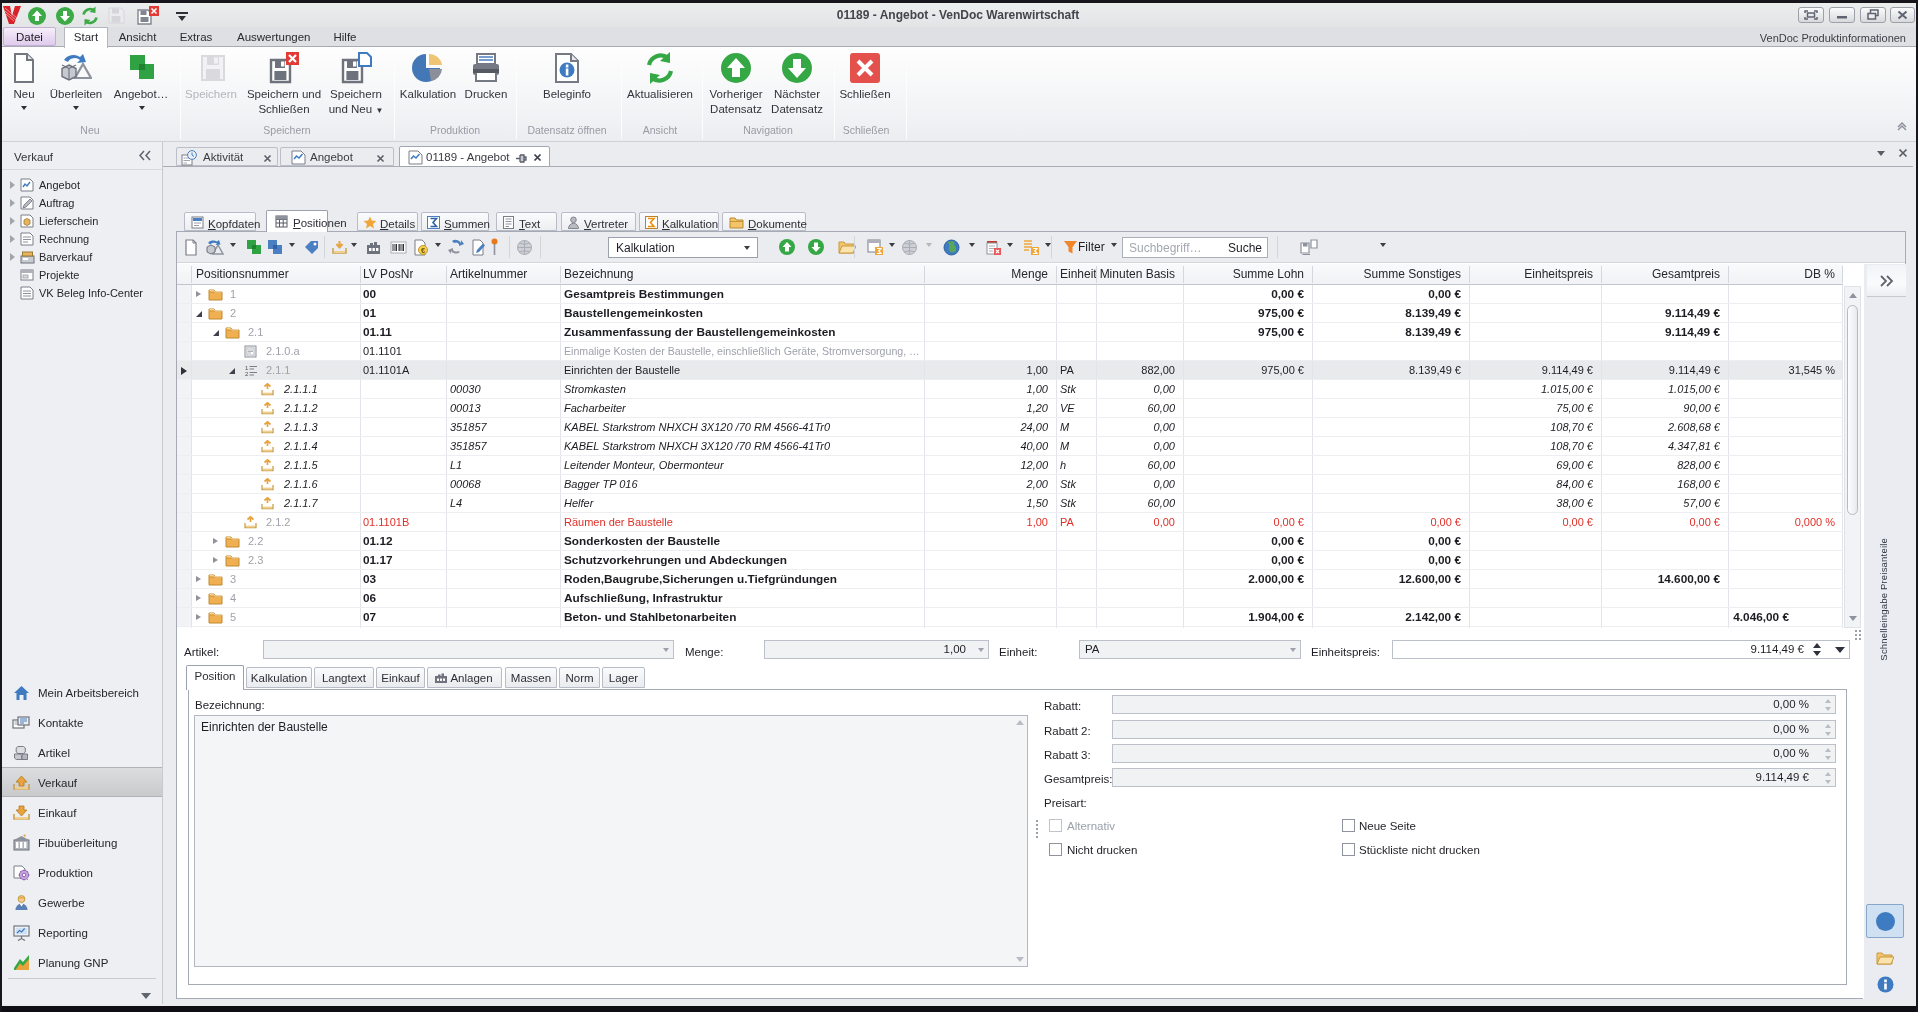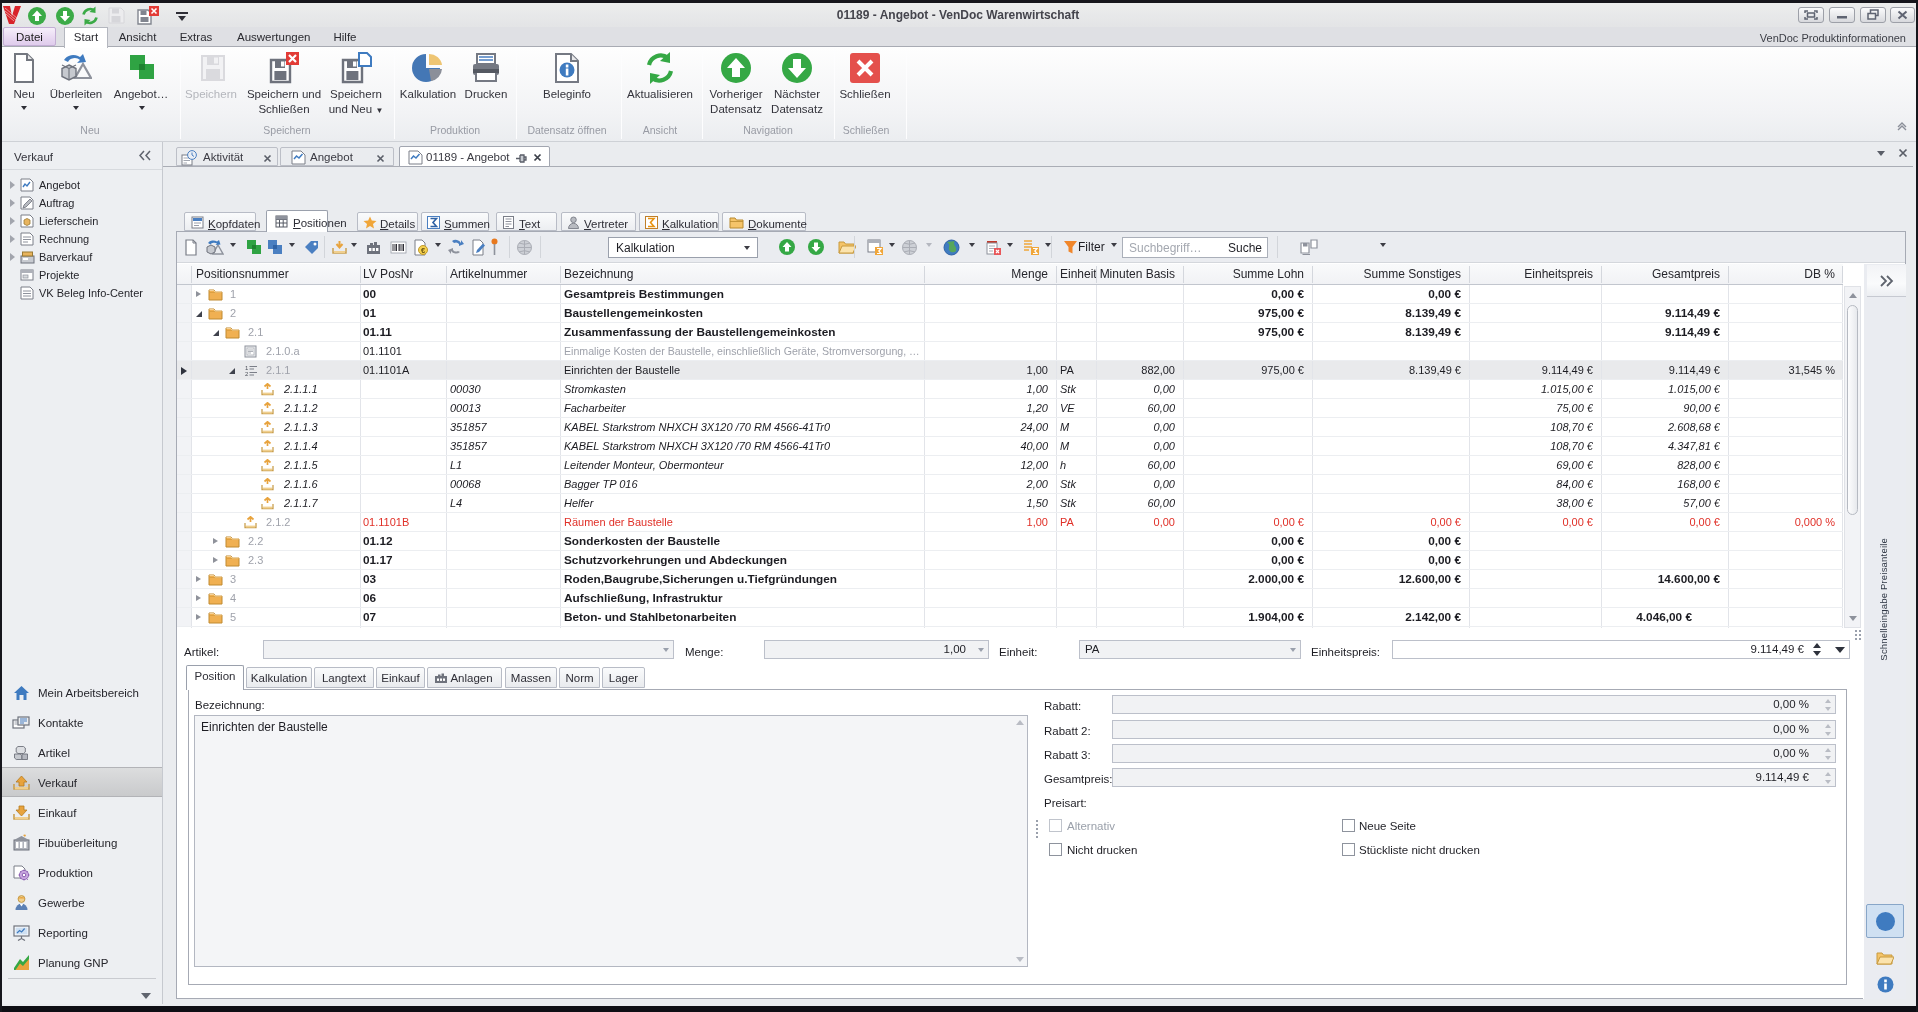--- a/index.html
+++ b/index.html
@@ -933,21 +933,21 @@
           <svg class="abs" style="left:31px;top:3px" width="15" height="13" viewBox="0 0 15 13">
             <path d="M1 2 H6 L7.5 4 H14 V12 H1 Z" fill="#f0b052" stroke="#c08a30"></path>
             <path d="M1 4.5 H14" stroke="#d89c3e" stroke-width="0.8"></path>
             <path d="M1.5 2.5 H5.7 L7 4 H13.5" fill="none" stroke="#fbe0b0" stroke-width="0.8"></path>
           </svg>
           <span class="gc gray" style="left:53px">5</span>
           <span class="gc bold" style="left:186px;width:80px">07</span>
           <span class="gc bold" style="left:387px;width:358px">Beton- und Stahlbetonarbeiten</span>
           <span class="gc gnum bold" style="left:1006px;width:121px">1.904,00 €</span>
           <span class="gc gnum bold" style="left:1135px;width:149px">2.142,00 €</span>
-          <span class="gc gnum bold" style="left:1396px;width:119px">4.046,00 €</span>
+          <span class="gc gnum bold" style="left:1493px;width:119px">4.046,00 €</span>
         </div>
 <div class="abs" style="left:4px;top:103px;width:0;height:0;border-top:4px solid transparent;border-bottom:4px solid transparent;border-left:6px solid #2e323c"></div>
 <div class="abs" style="left:1667px;top:22px;width:17px;height:342px;background:#f2f3f6;border:1px solid #e0e2e7">
 <div class="abs" style="left:4px;top:6px;width:0;height:0;border-left:4px solid transparent;border-right:4px solid transparent;border-bottom:5px solid #8e929c"></div>
 <div class="abs" style="left:2px;top:18px;width:11px;height:210px;background:linear-gradient(90deg,#fdfdfe,#e7e9ed);border:1px solid #b6bac2;border-radius:6px"></div>
 <div class="abs" style="left:4px;bottom:6px;width:0;height:0;border-left:4px solid transparent;border-right:4px solid transparent;border-top:5px solid #8e929c"></div>
 </div>
 <div class="abs" style="left:1678px;top:366px;width:2px;height:2px;background:#9aa0ac;box-shadow:0 4px #9aa0ac,0 8px #9aa0ac,4px 0 #9aa0ac,4px 4px #9aa0ac,4px 8px #9aa0ac"></div>
 </div>
   <div id="rstrip">

